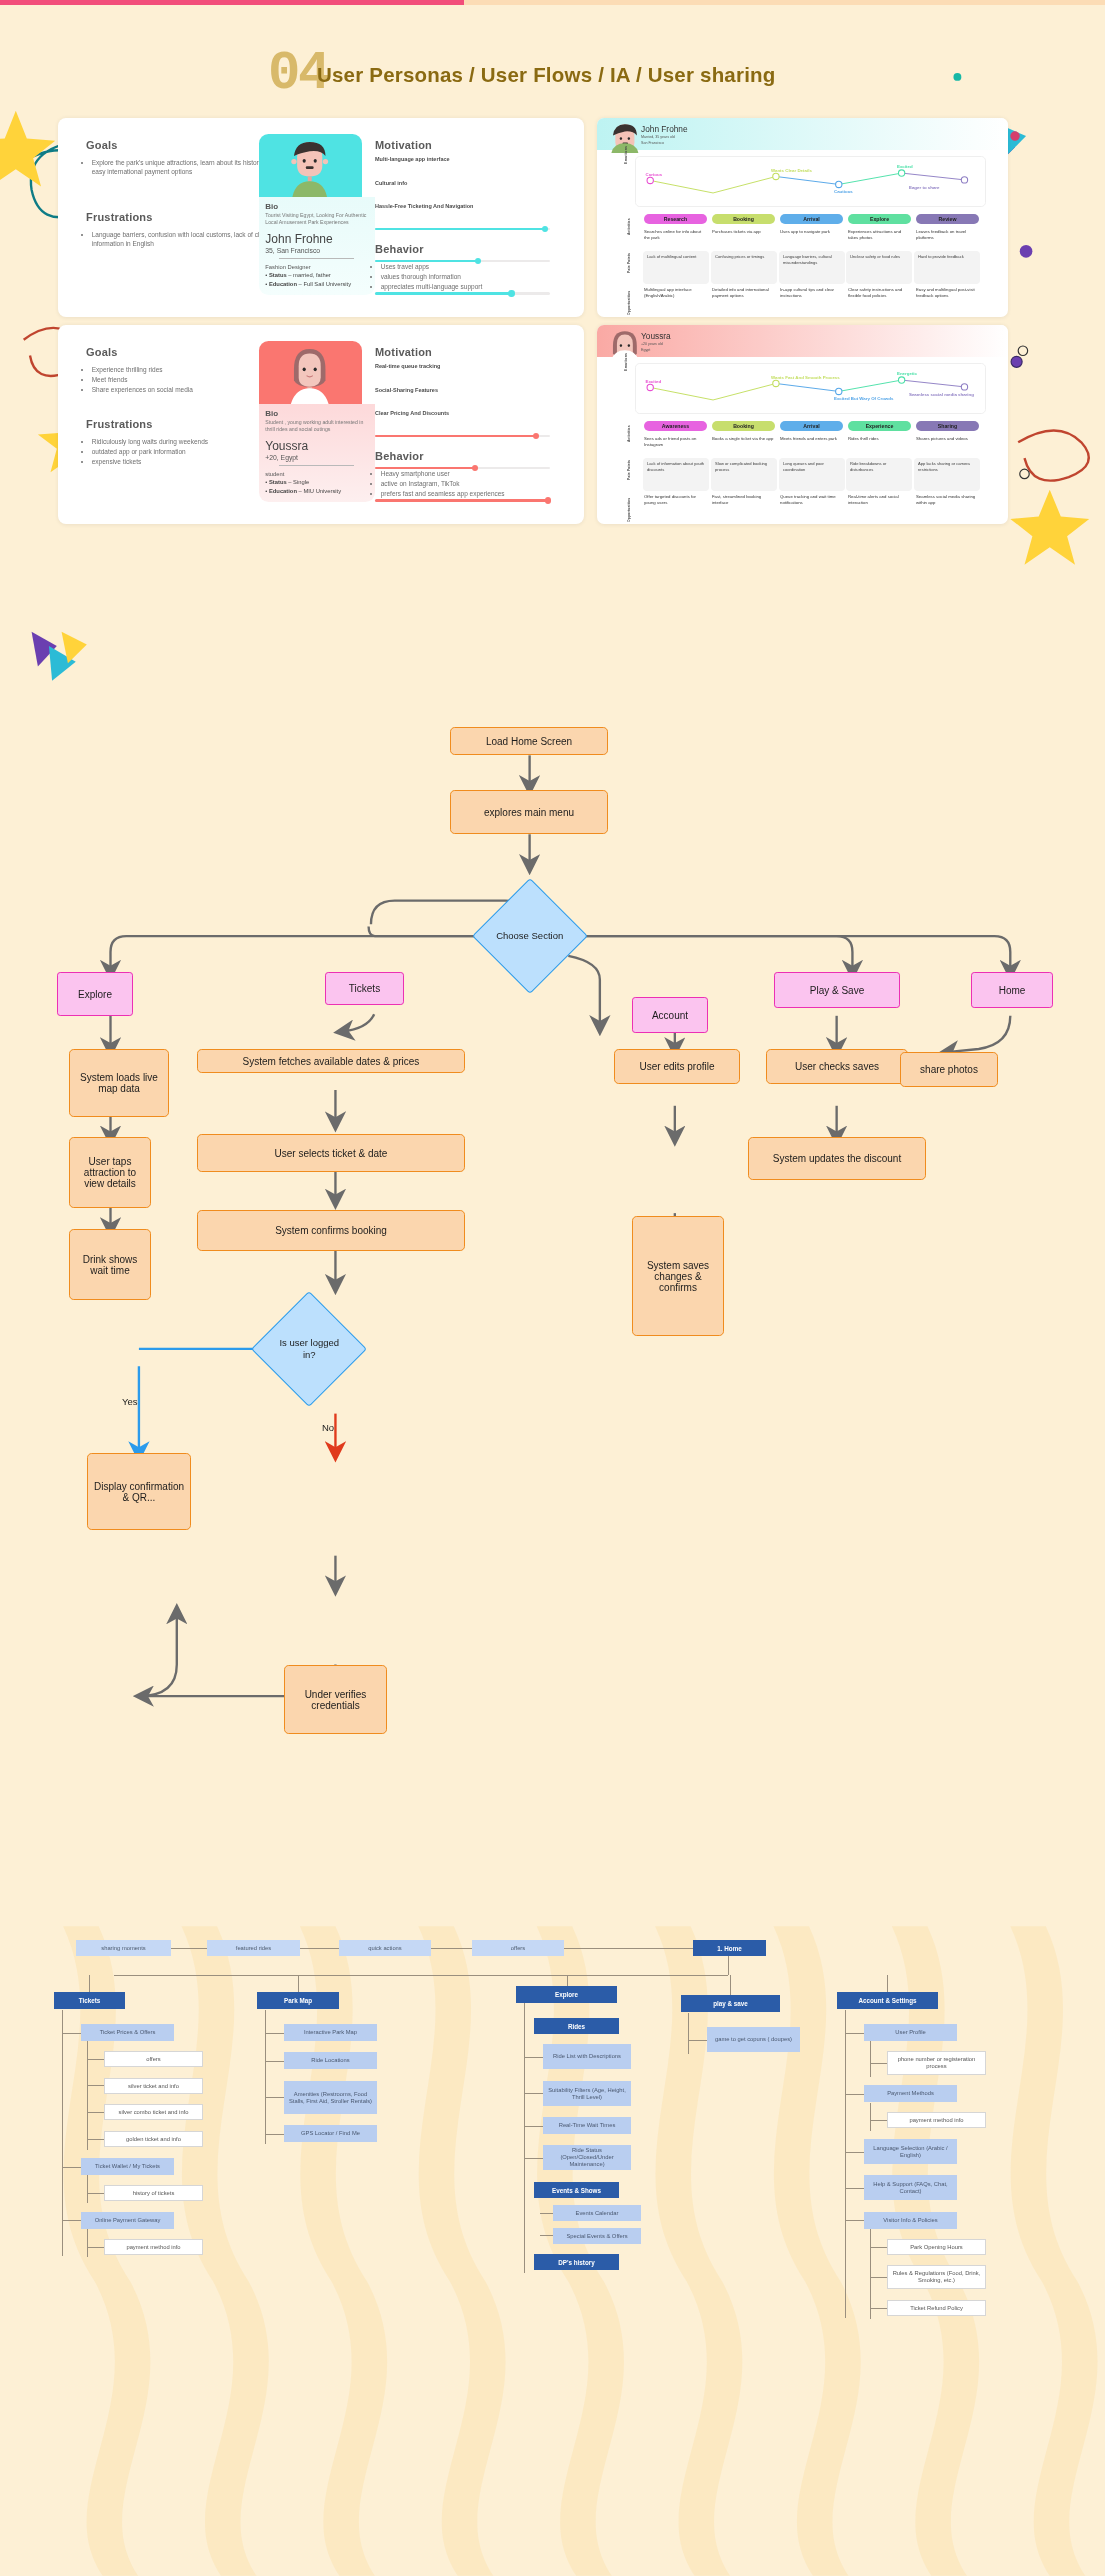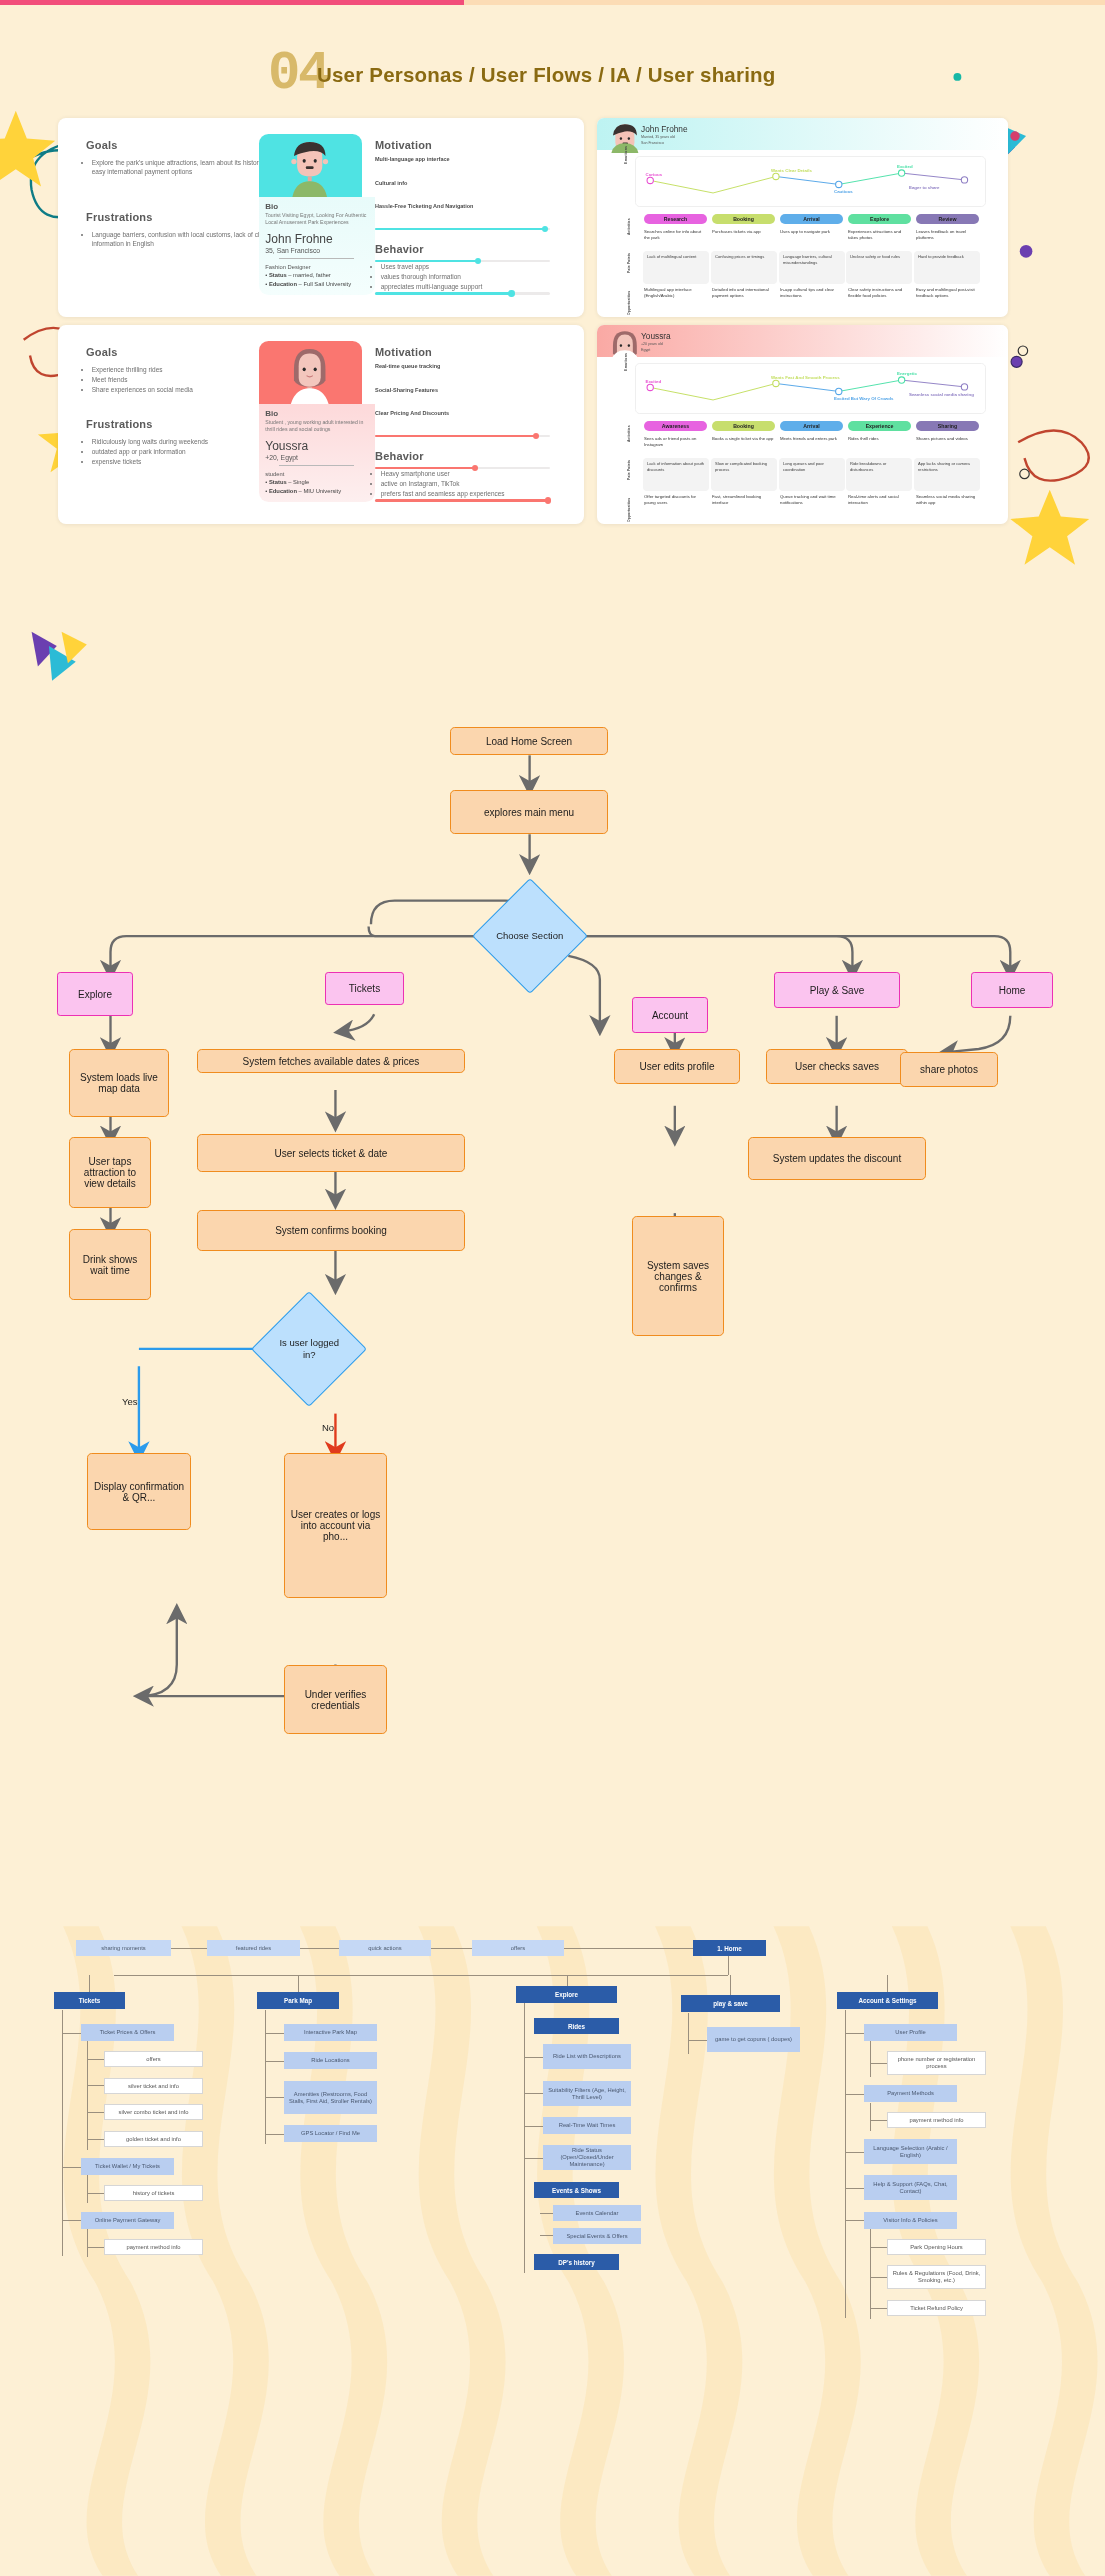--- a/index.html
+++ b/index.html
@@ -411,21 +411,20 @@
     <div class="fl-node fl-proc" style="left:197px;top:338px;width:268px;height:24px;">System fetches available dates &amp; prices</div>
     <div class="fl-node fl-proc" style="left:197px;top:423px;width:268px;height:38px;">User selects ticket &amp; date</div>
     <div class="fl-node fl-proc" style="left:197px;top:499px;width:268px;height:41px;">System confirms booking</div>
     <div class="fl-node fl-proc" style="left:69px;top:338px;width:100px;height:68px;">System loads live map data</div>
     <div class="fl-node fl-proc" style="left:69px;top:426px;width:82px;height:71px;">User taps attraction to view details</div>
     <div class="fl-node fl-proc" style="left:69px;top:518px;width:82px;height:71px;">Drink shows wait time</div>
     <div class="fl-node fl-dia fl-node" style="left:268px;top:597px;width:82px;height:82px;font-size:9.5px;">
       <span>Is user logged in?</span>
     </div>
     <div class="fl-node fl-proc" style="left:87px;top:742px;width:104px;height:77px;">Display confirmation &amp; QR...</div>
-    <div class="fl-node fl-proc" style="left:284px;top:742px;width:103px;height:145px;">User creates or logs into account via pho...</div>
     <div class="fl-node fl-proc" style="left:284px;top:954px;width:103px;height:69px;">Under verifies credentials</div>
     <div class="fl-node fl-proc" style="left:614px;top:338px;width:126px;height:35px;">User edits profile</div>
     <div class="fl-node fl-proc" style="left:632px;top:505px;width:92px;height:120px;">System saves changes &amp; confirms</div>
     <div class="fl-node fl-proc" style="left:766px;top:338px;width:142px;height:35px;">User checks saves</div>
     <div class="fl-node fl-proc" style="left:748px;top:426px;width:178px;height:43px;">System updates the discount</div>
     <div class="fl-node fl-proc" style="left:900px;top:341px;width:98px;height:35px;">share photos</div>
     <div class="fl-lbl" style="left:122px;top:685px;">Yes</div>
     <div class="fl-lbl" style="left:322px;top:711px;">No</div>
   </div>
 

